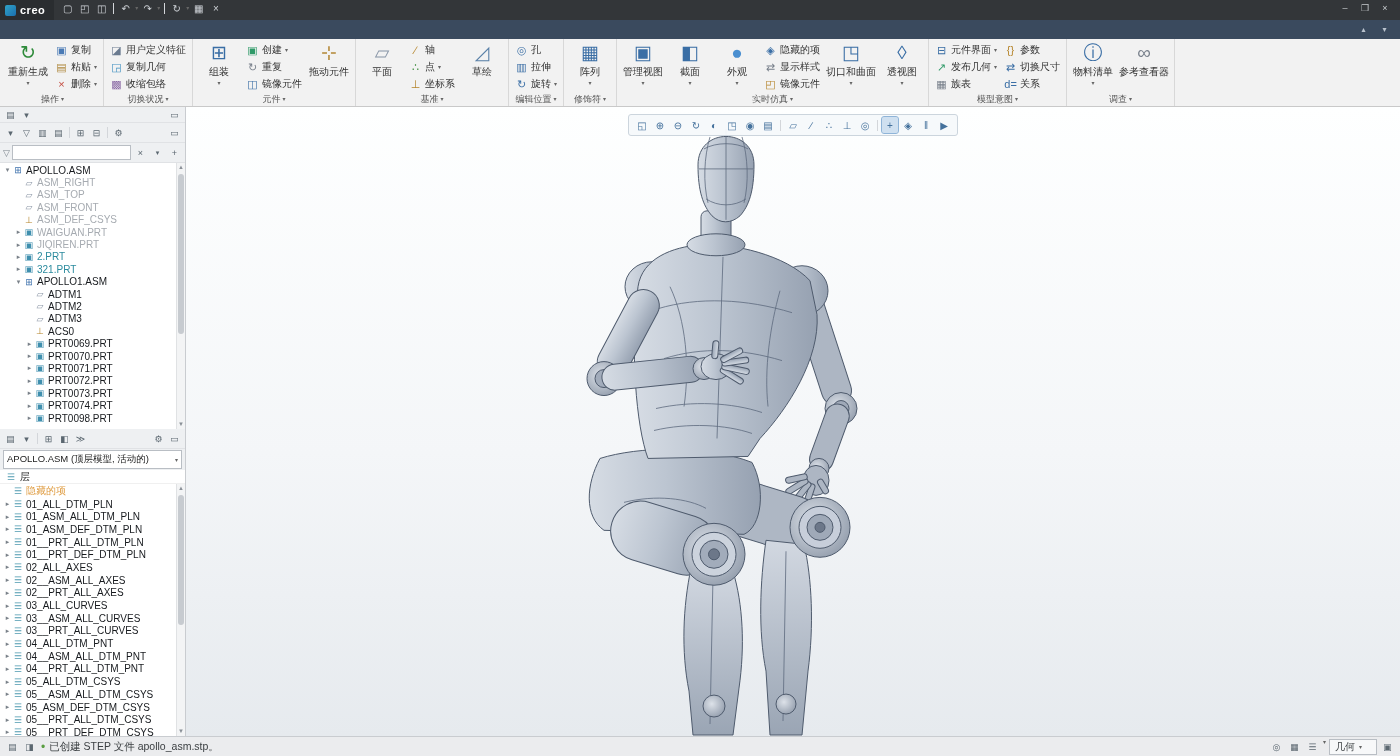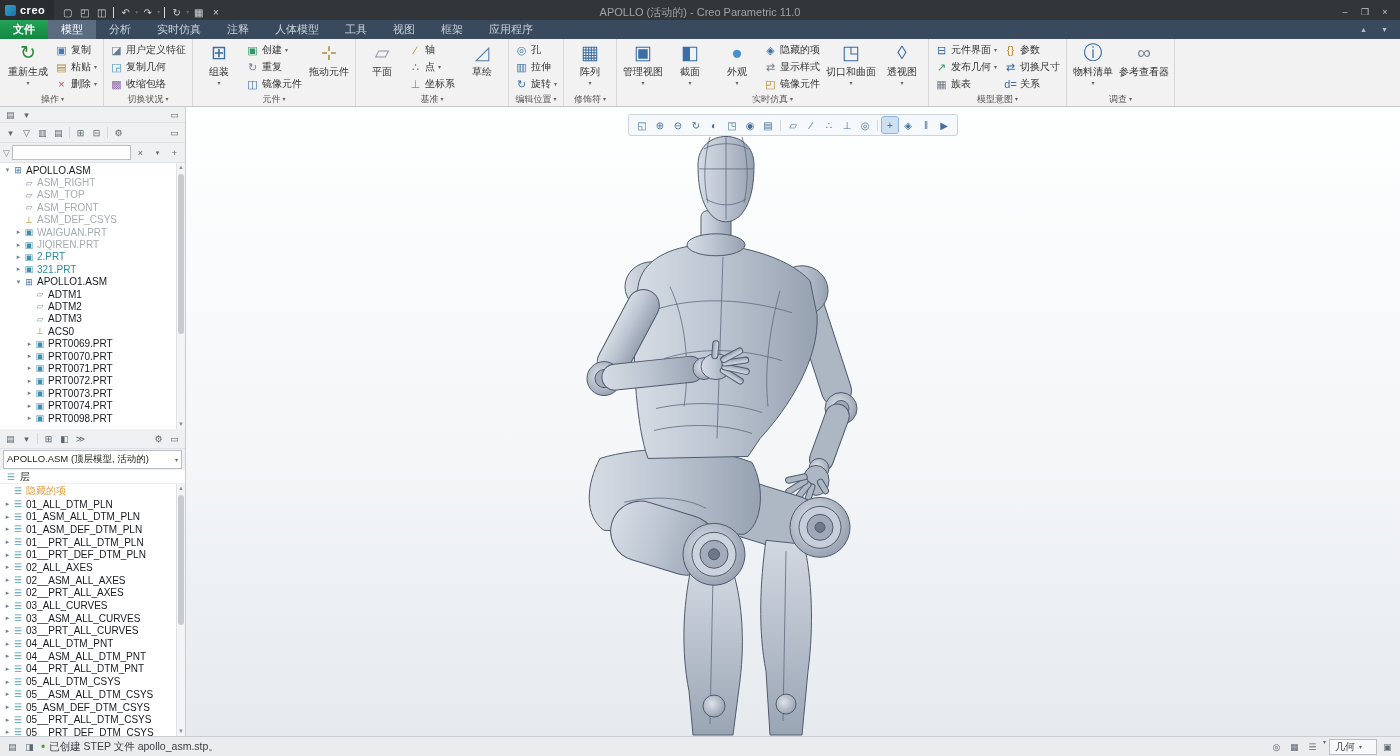--- a/index.html
+++ b/index.html
@@ -1,20 +1,20 @@
 <!DOCTYPE html>
 <html><head>
 <meta charset="utf-8">
 <style>
 *{margin:0;padding:0;box-sizing:border-box;user-select:none}
 html,body{width:1400px;height:756px;overflow:hidden;font-family:"Liberation Sans",sans-serif}
 #app{width:1400px;height:756px;display:flex;flex-direction:column;background:#e8e8e8}
 
 
-.titlebar{height:20px;flex:0 0 20px;background:#333639;display:flex;align-items:flex-end;color:#b8bcc0;position:relative}
+.titlebar{height:20px;flex:0 0 20px;background:#333639;display:flex;align-items:flex-start;color:#b8bcc0;position:relative}
 .logo{display:flex;align-items:center;gap:4px;padding:0 9px 0 5px;height:100%;background:#2a2d30}
 .logo-mark{width:11px;height:11px;border-radius:2px;background:linear-gradient(135deg,#2fa3c8,#1b6fae)}
 .logo-text{color:#fff;font-weight:bold;font-size:11px;letter-spacing:.5px}
 .qat{display:flex;align-items:center;gap:2px;padding-left:6px}
 .qbtn{display:inline-flex;align-items:center;height:16px;min-width:15px;justify-content:center;padding:0 2px;border-radius:2px;color:#cdd1d6;font-size:10px}
 .title{position:absolute;left:0;right:0;text-align:center;font-size:11px;color:#9ea3a8;pointer-events:none}
 .wincontrols{margin-left:auto;display:flex;gap:2px;padding-right:6px;z-index:1}
 .wincontrols .wc{width:18px;height:16px;display:inline-flex;align-items:center;justify-content:center;font-size:9px;color:#c6cacd}
 
 
@@ -102,41 +102,28 @@
         <span class="qbtn">↶</span>
         <span class="rarr">▾</span>
         <span class="qbtn">↷</span>
         <span class="rarr">▾</span>
         <span class="tsep"></span>
         <span class="qbtn">↻</span>
         <span class="rarr">▾</span>
         <span class="qbtn">▦</span>
         <span class="qbtn">×</span>
       </div>
-    <div class="title">APOLLO (活动的) - Creo Parametric 11.0</div>
     <div class="wincontrols" id="wincontrols">
         <span class="wc">–</span>
         <span class="wc">❒</span>
         <span class="wc">×</span>
       </div>
   </div>
 
   <div class="tabbar">
-    <div id="tabs">
-        <div class="tab tab-file">文件</div>
-        <div class="tab tab-sel">模型</div>
-        <div class="tab">分析</div>
-        <div class="tab">实时仿真</div>
-        <div class="tab">注释</div>
-        <div class="tab">人体模型</div>
-        <div class="tab">工具</div>
-        <div class="tab">视图</div>
-        <div class="tab">框架</div>
-        <div class="tab">应用程序</div>
-      </div>
     <div id="tabright">
         <span class="tbtn">▴</span>
         <span class="tbtn">▾</span>
       </div>
   </div>
 
   <div class="ribbon" id="ribbon">
       <div class="rgroup">
         <div class="rbody">
           <div class="rlarge">

